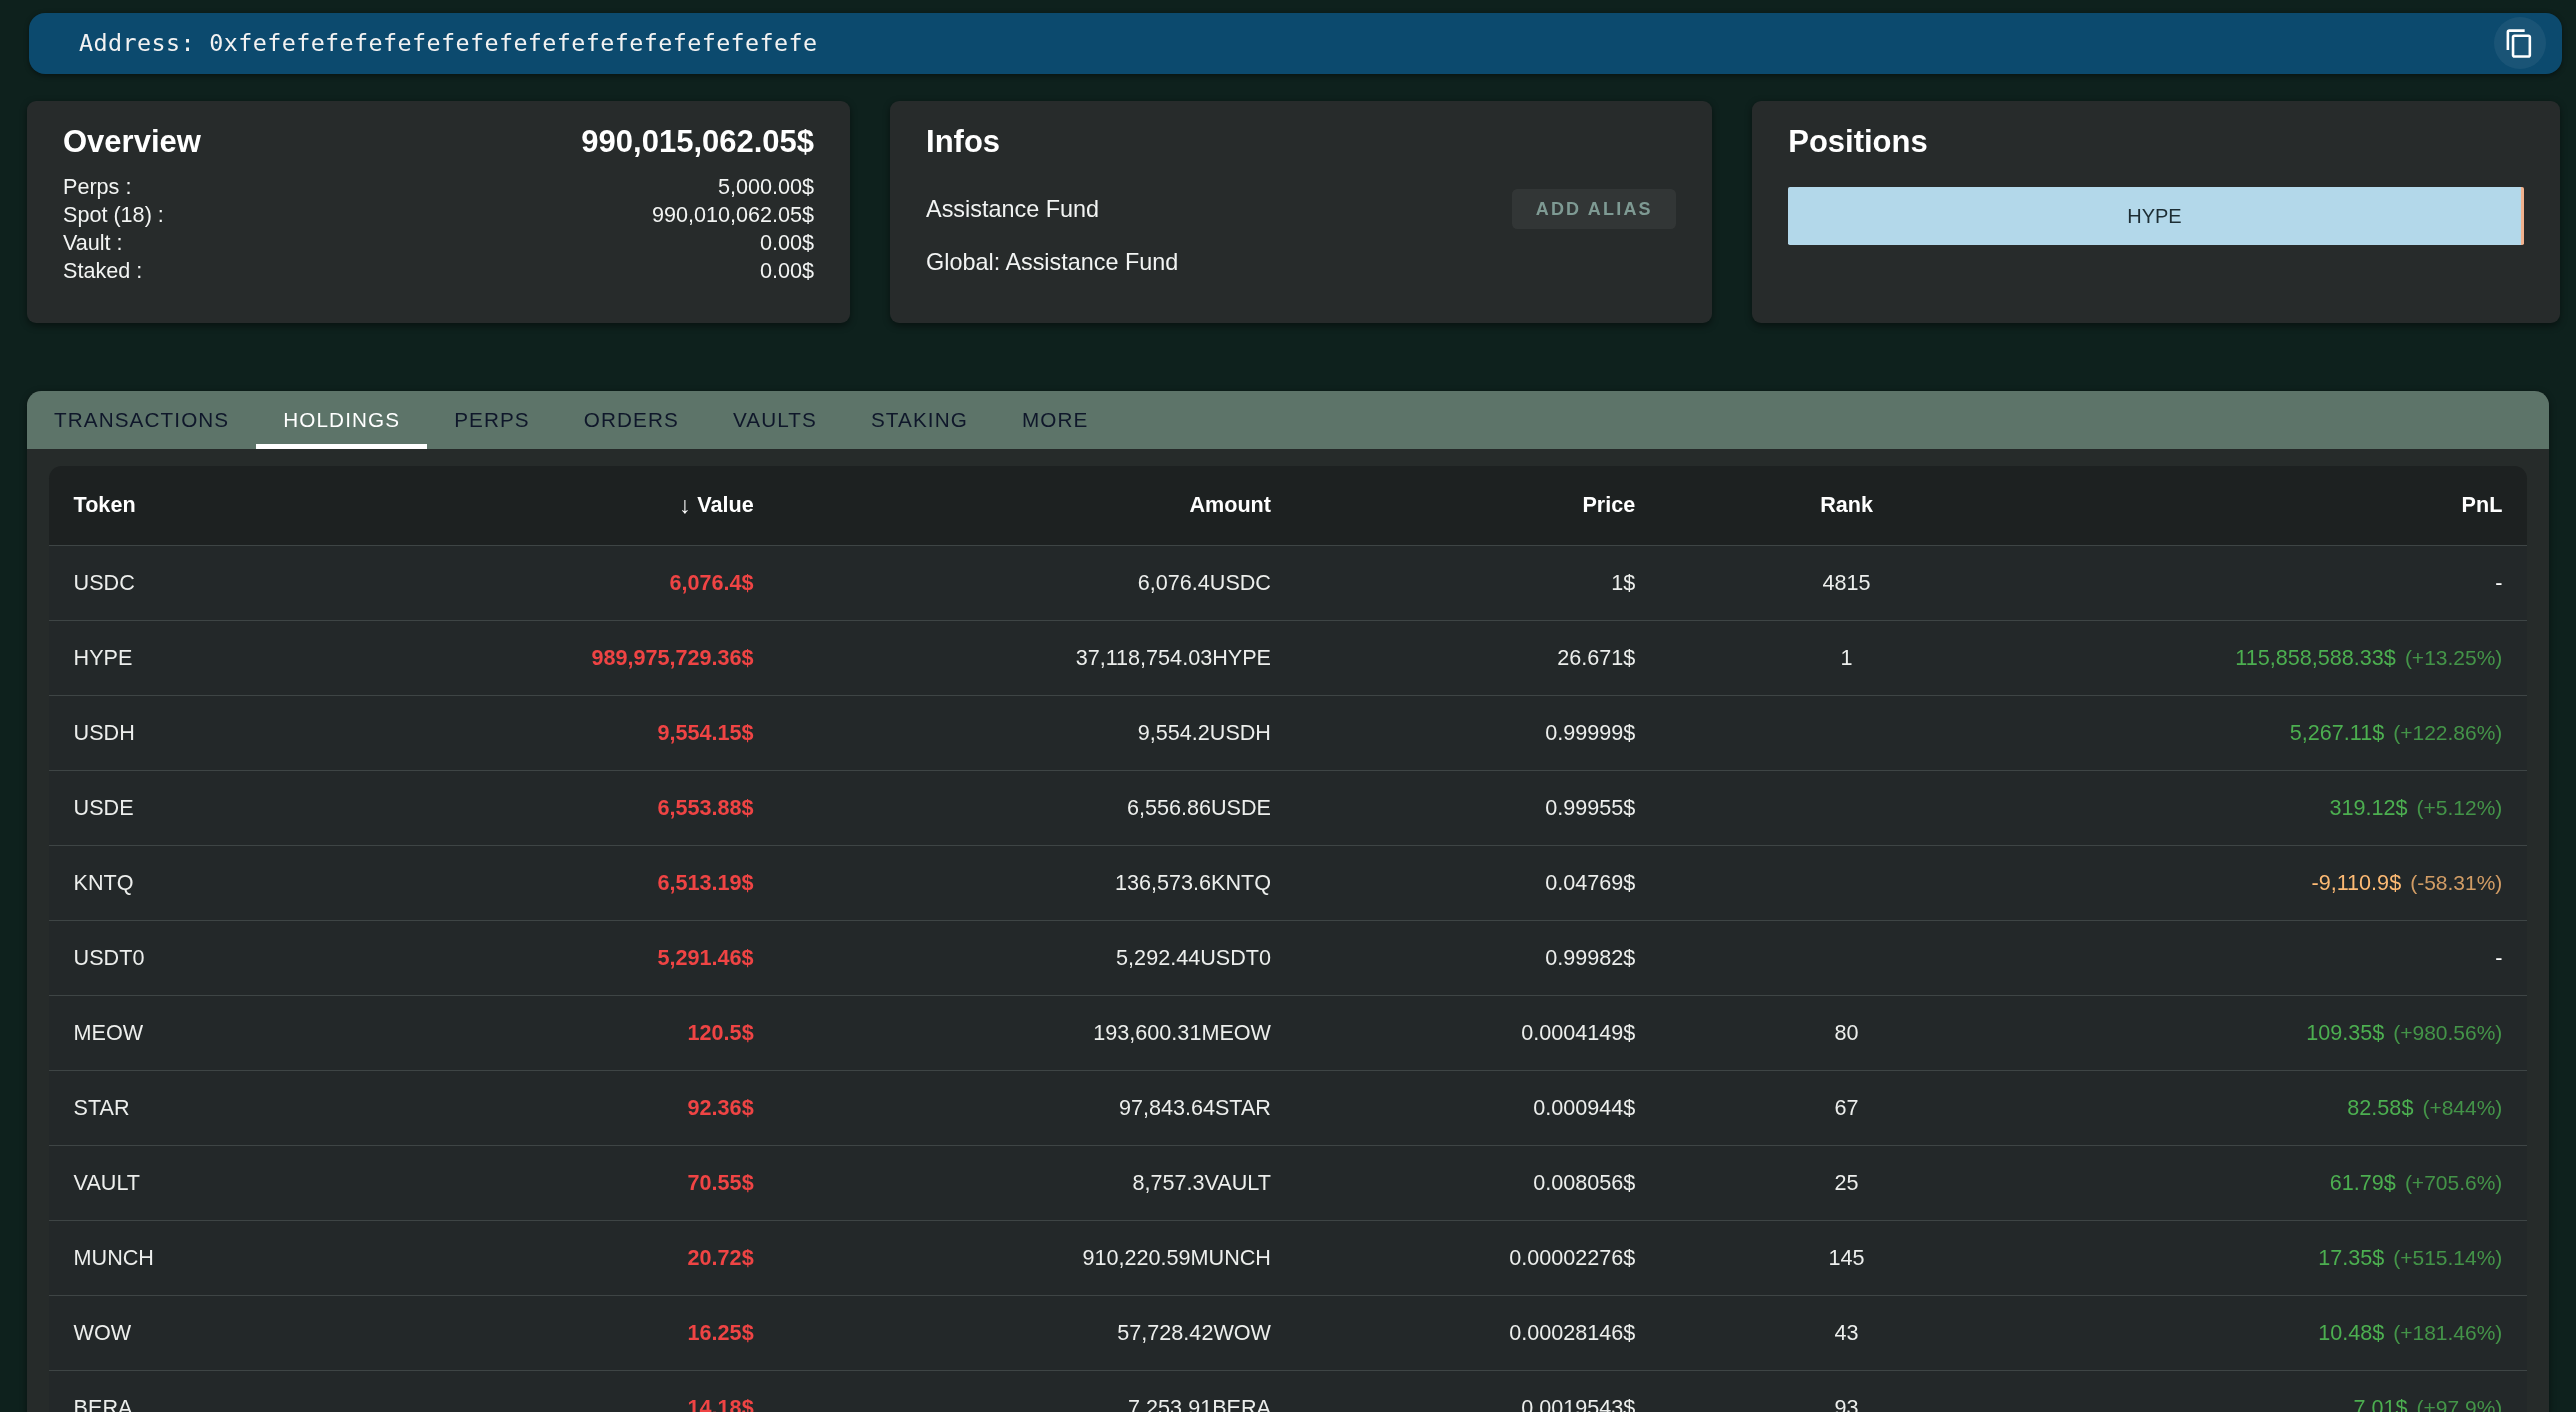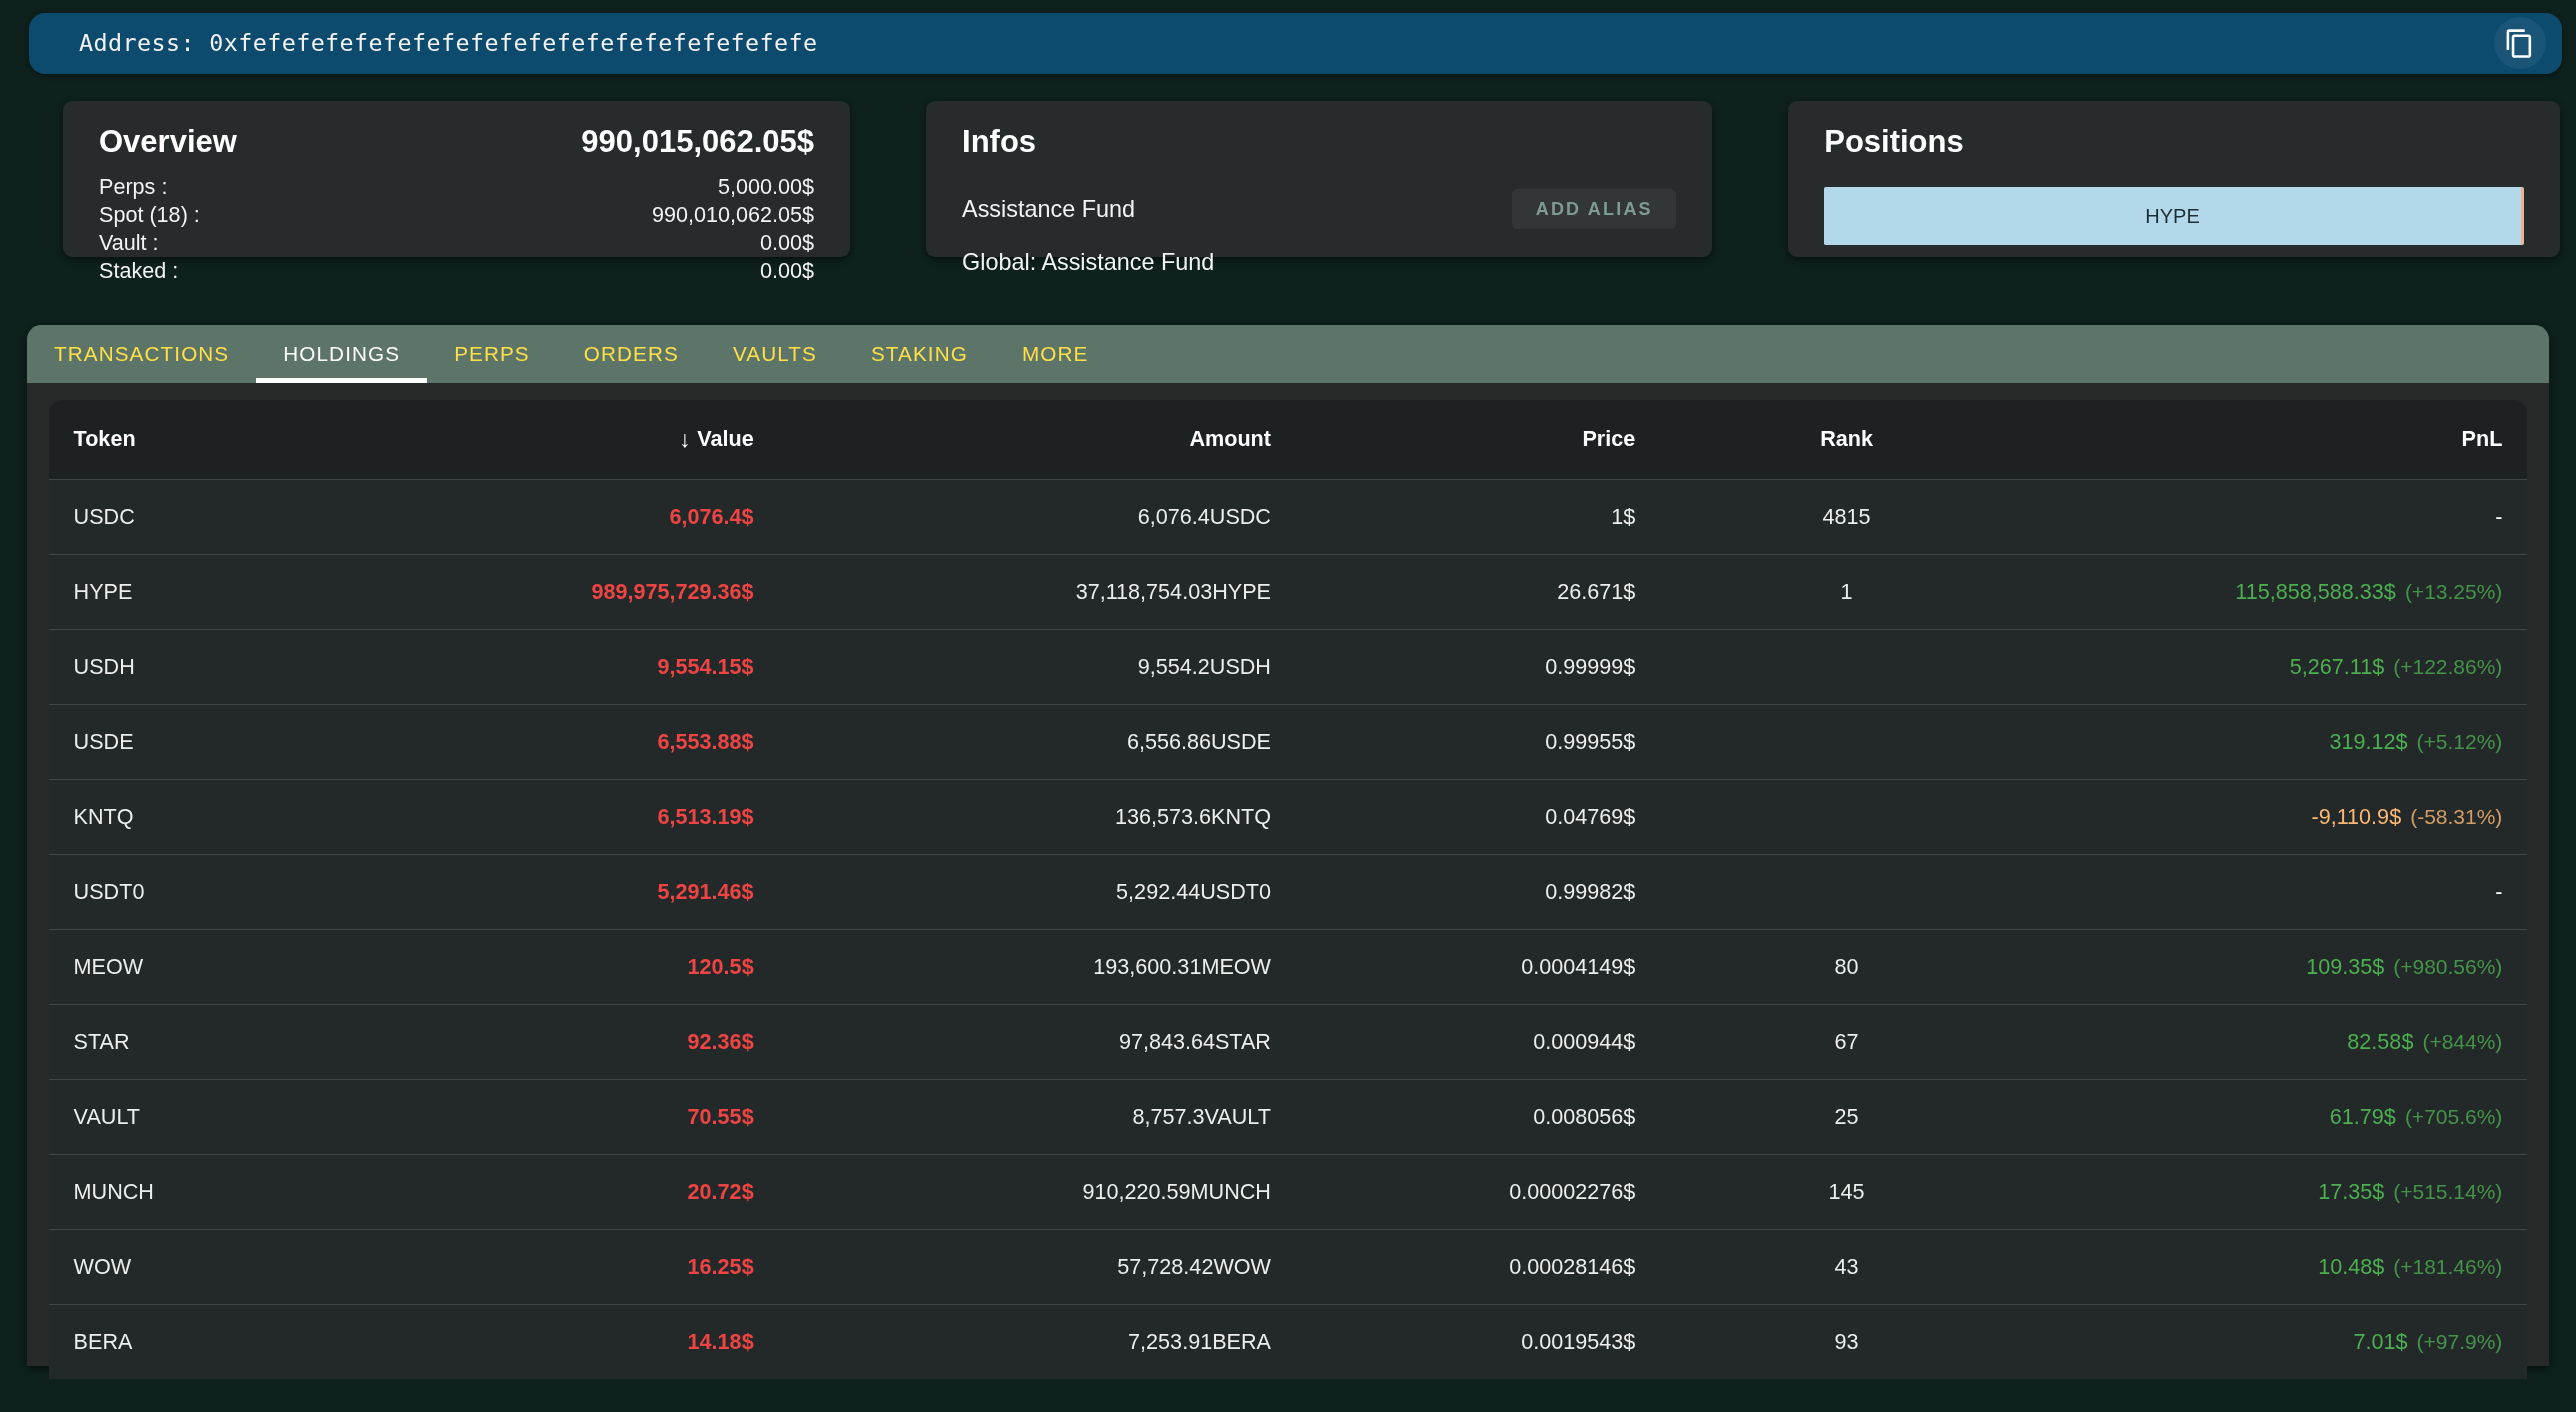--- a/index.html
+++ b/index.html
@@ -24,23 +24,22 @@
     border:none; background:rgba(255,255,255,.06); cursor:pointer;
     display:flex; align-items:center; justify-content:center;
   }
   .copy-btn svg { width:31px; height:31px; fill:#fff; }
   
   .cards {
     display:grid; grid-template-columns:915fr 914fr 898fr; gap:40px;
     margin:27px 16px 0 27px;
   }
   .card {
-    background:#272b2b; border-radius:9px; padding:21.6px 36px; height:156px;
+    background:#272b2b; border-radius:9px; padding:21.6px 36px; height:222px;
     box-shadow:0 2.7px 7.2px rgba(0,0,0,.45);
-    margin-left:36px;
   }
   .card-head { display:flex; justify-content:space-between; align-items:baseline;
     font-size:31px; font-weight:700; color:#fff; line-height:40px; }
   .ov-rows { margin-top:10.8px; }
   .ov-row { display:flex; justify-content:space-between; font-size:21.6px;
     color:#f2f4f3; line-height:28px; }
   .infos-row { margin-top:27px; display:flex; justify-content:space-between;
     align-items:center; font-size:23.4px; color:#f2f4f3; }
   .add-alias {
     border:none; cursor:pointer; padding:0 23.4px; height:40px; border-radius:5.4px;
@@ -55,21 +54,21 @@
   .paper {
     margin:68px 27px 0 27px; height:1041px;
     background:#262b2a; border-radius:14.4px 14.4px 0 0;
     box-shadow:0 2.7px 7.2px rgba(0,0,0,.45);
   }
   .tabstrip { height:58px; background:#5d7469; border-radius:14.4px 14.4px 0 0;
     display:flex; align-items:stretch; }
   .tab {
     position:relative; border:none; background:none; cursor:pointer;
     padding:0 27px; font-family:inherit; font-size:20.7px; font-weight:500;
-    letter-spacing:1.1px; color:#fde047;
+    letter-spacing:1.1px; color:#0f172a;
   }
   .tab.active { color:#fff; }
   .tab.active::after { content:""; position:absolute; left:0; right:0; bottom:0;
     height:4.5px; background:#fff; }
   .table-wrap { margin:17px 21.6px 0 21.6px; background:#1d2121;
     border-radius:12.6px 12.6px 0 0; overflow:hidden; }
   .thead, .tr {
     display:grid;
     grid-template-columns:13% 15% 21.3% 15% 17.4% 18.3%;
     align-items:center; padding:0 25px;

